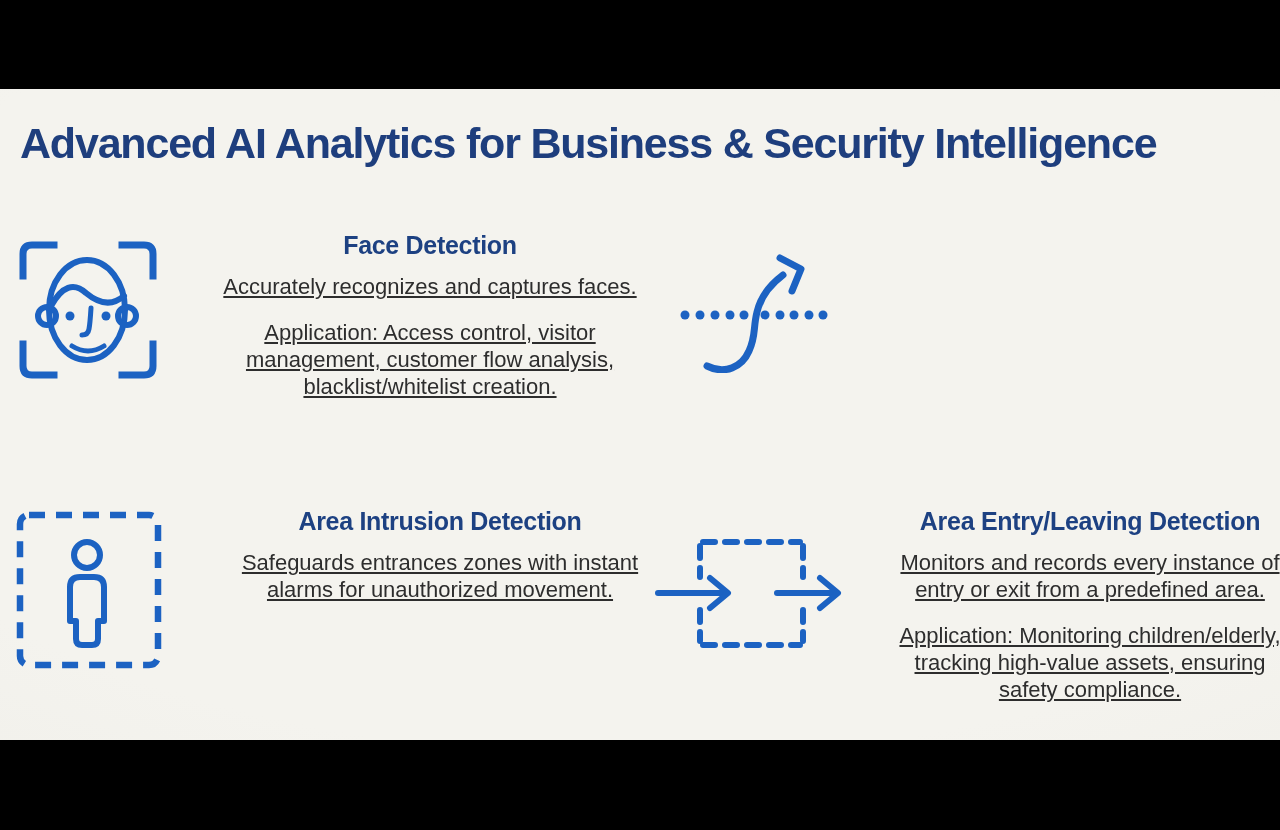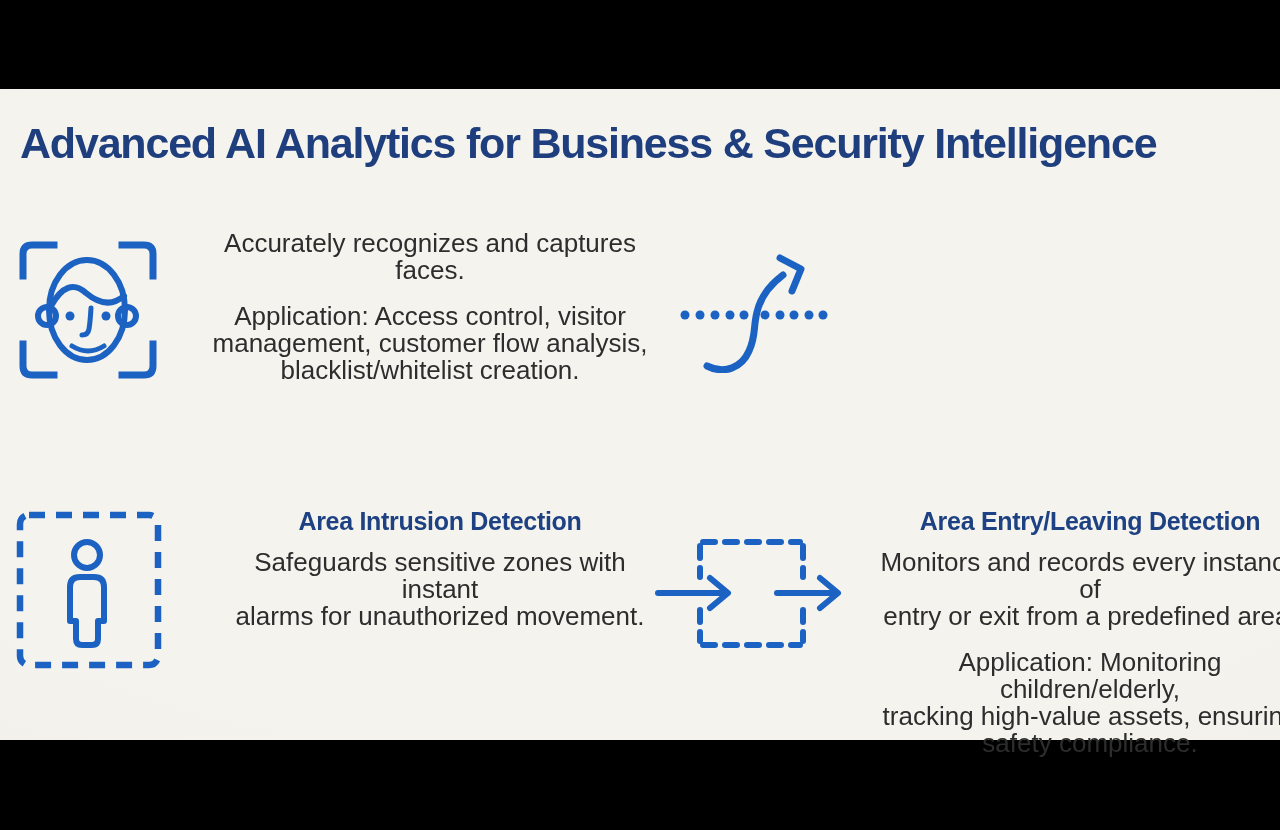--- a/index.html
+++ b/index.html
@@ -30,23 +30,24 @@
   .icon-fill   { fill: var(--icon_blue, #1c62c2); stroke:none; }
 
   .feature-text { position:absolute; }
   .feature-title {
     margin:0 0 13px 0;
     font-size:25px; font-weight:bold; letter-spacing:-0.3px; line-height:30px;
     color: var(--heading_color, #1d4182);
   }
   .feature-text p {
     margin:0 0 19px 0;
-    font-size:26px; line-height:27px;
+    font-size:22px; line-height:27px;
     color: var(--body_color, #2d2d2d);
     white-space:pre-line;
+    text-decoration:underline;
   }
 
   
   .icon-face      { left:14px;  top:147px; }
   .text-face      { left:210px; top:141px; width:440px; }
   .icon-line      { left:680px; top:159px; }
   .text-line      { left:880px; top:141px; width:370px; }
   .icon-intrusion { left:16px;  top:422px; }
   .text-intrusion { left:220px; top:417px; width:440px; }
   .icon-entry     { left:655px; top:444px; }
@@ -79,20 +80,21 @@
           <path d="M77 72 Q76 88 75 93 Q74 99 68 99" stroke-width="5"></path>
           <path d="M58 110 Q74 120 90 110" stroke-width="5"></path>
         </g>
         <g class="icon-fill">
           <circle cx="56" cy="80" r="4.5"></circle>
           <circle cx="92" cy="80" r="4.5"></circle>
         </g>
       </svg>
     </div>
     <div class="feature-text text-face">
+      <h2 class="feature-title">Face Detection</h2>
       <p>Accurately recognizes and captures faces.</p>
       <p>Application: Access control, visitor
 management, customer flow analysis,
 blacklist/whitelist creation.</p>
     </div>
 
     <div class="feature-icon icon-line">
       <svg width="165" height="125" viewBox="0 0 165 125">
         <g class="icon-fill">
           <circle cx="5" cy="67" r="4.5"></circle>
@@ -117,21 +119,21 @@
       <svg width="146" height="158" viewBox="0 0 146 158">
         <rect class="icon-stroke" x="4" y="4" width="138" height="150" rx="9" stroke-width="6.5" stroke-dasharray="16 11"></rect>
         <g class="icon-stroke" stroke-width="6" stroke-linejoin="round">
           <circle cx="71" cy="44" r="13"></circle>
           <path d="M54 110 L54 76 Q54 66 64 66 L78 66 Q88 66 88 76 L88 110 L82 110 L82 128 Q82 134 76 134 L66 134 Q60 134 60 128 L60 110 Z"></path>
         </g>
       </svg>
     </div>
     <div class="feature-text text-intrusion">
       <h2 class="feature-title">Area Intrusion Detection</h2>
-      <p>Safeguards sensitive zones with instant
+      <p>Safeguards entrances zones with instant
 alarms for unauthorized movement.</p>
     </div>
 
     <div class="feature-icon icon-entry">
       <svg width="200" height="130" viewBox="0 0 200 130">
         <g class="icon-stroke" stroke-width="6" stroke-linecap="round" stroke-dasharray="12 10">
           <path d="M48 9 H145"></path>
           <path d="M48 112 H145"></path>
           <path d="M45 13 V44"></path>
           <path d="M45 77 V108"></path>

